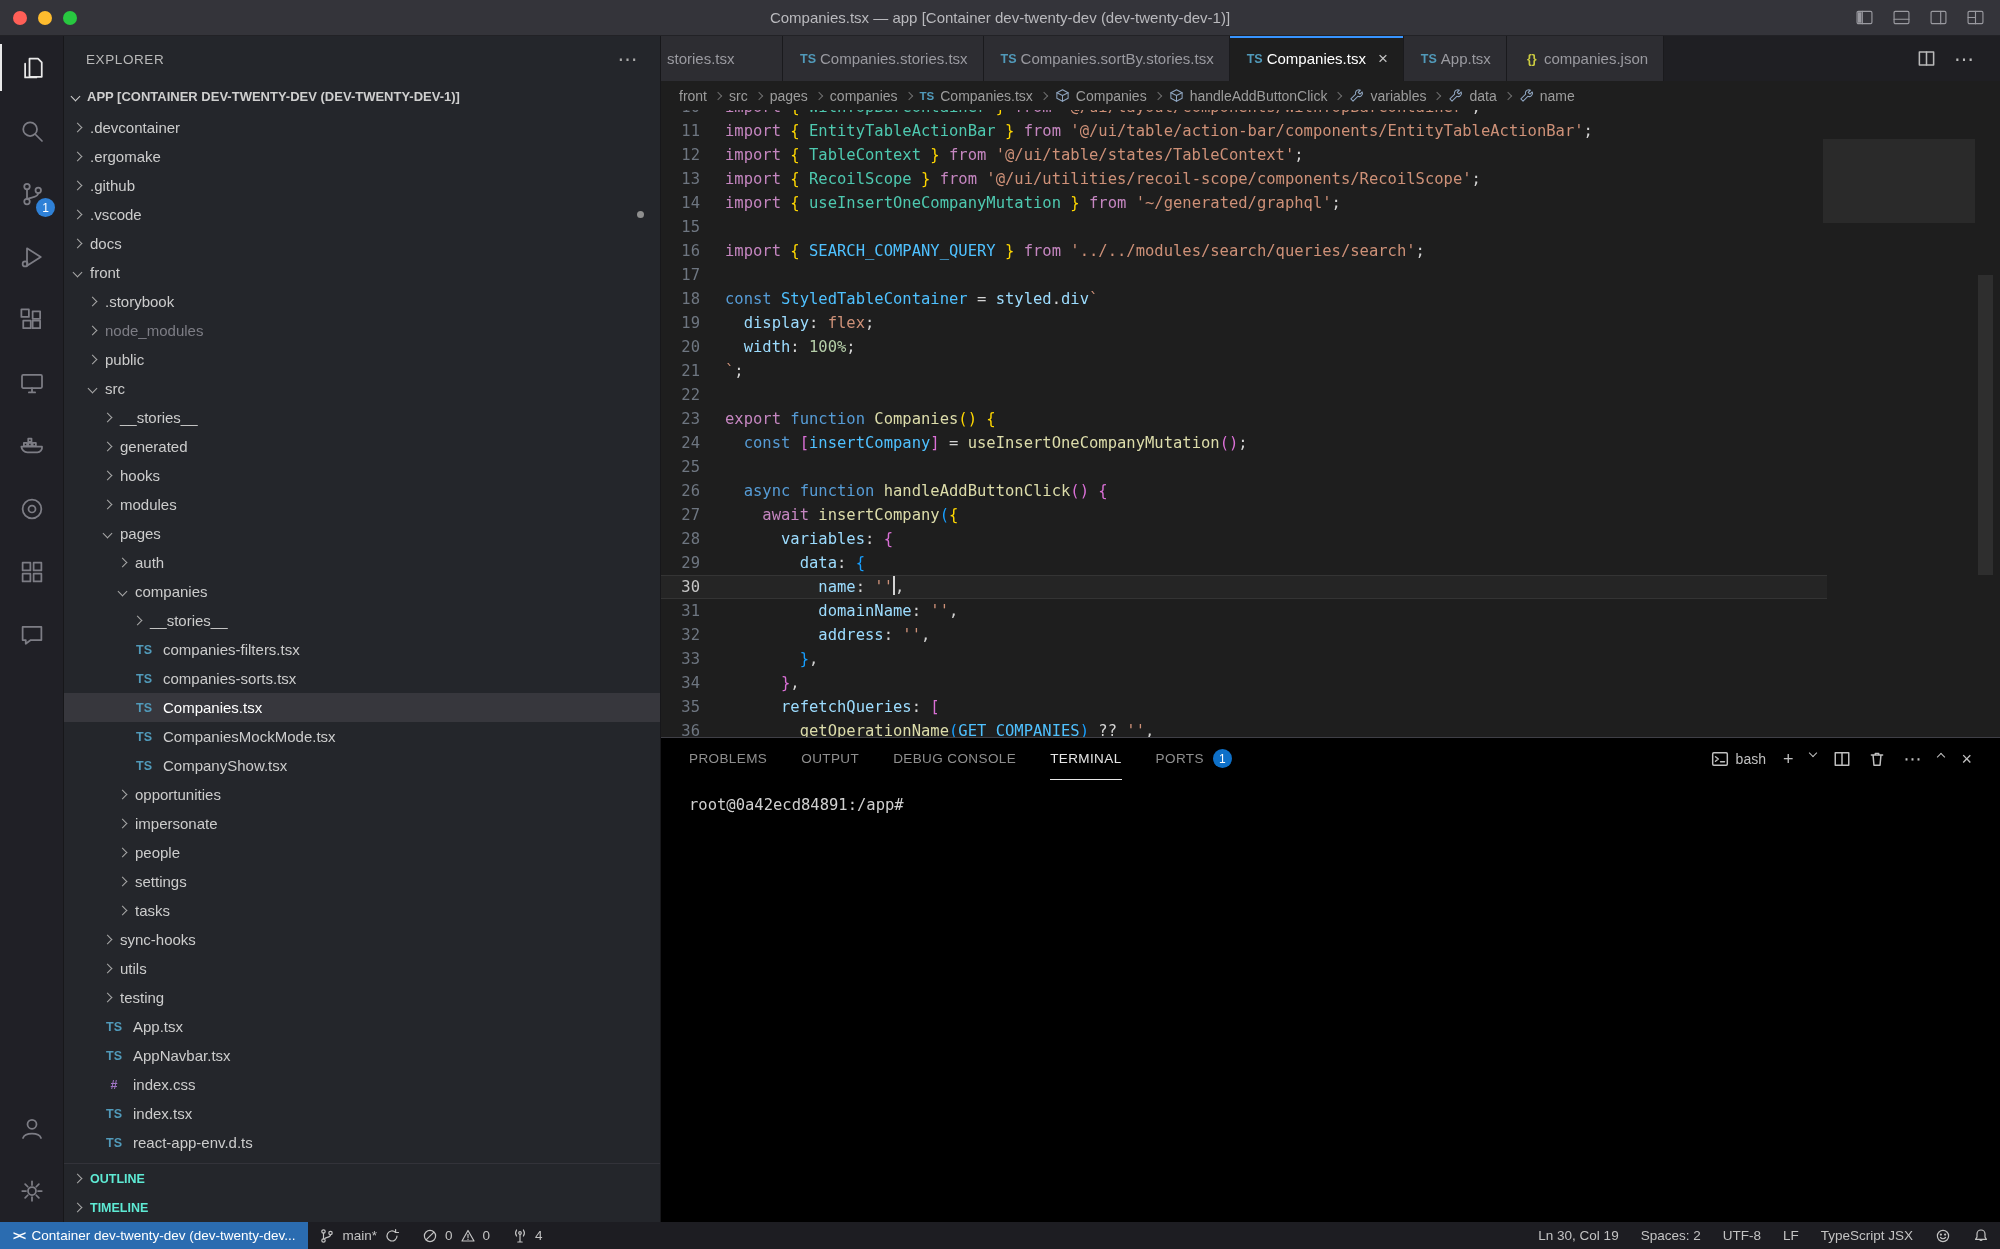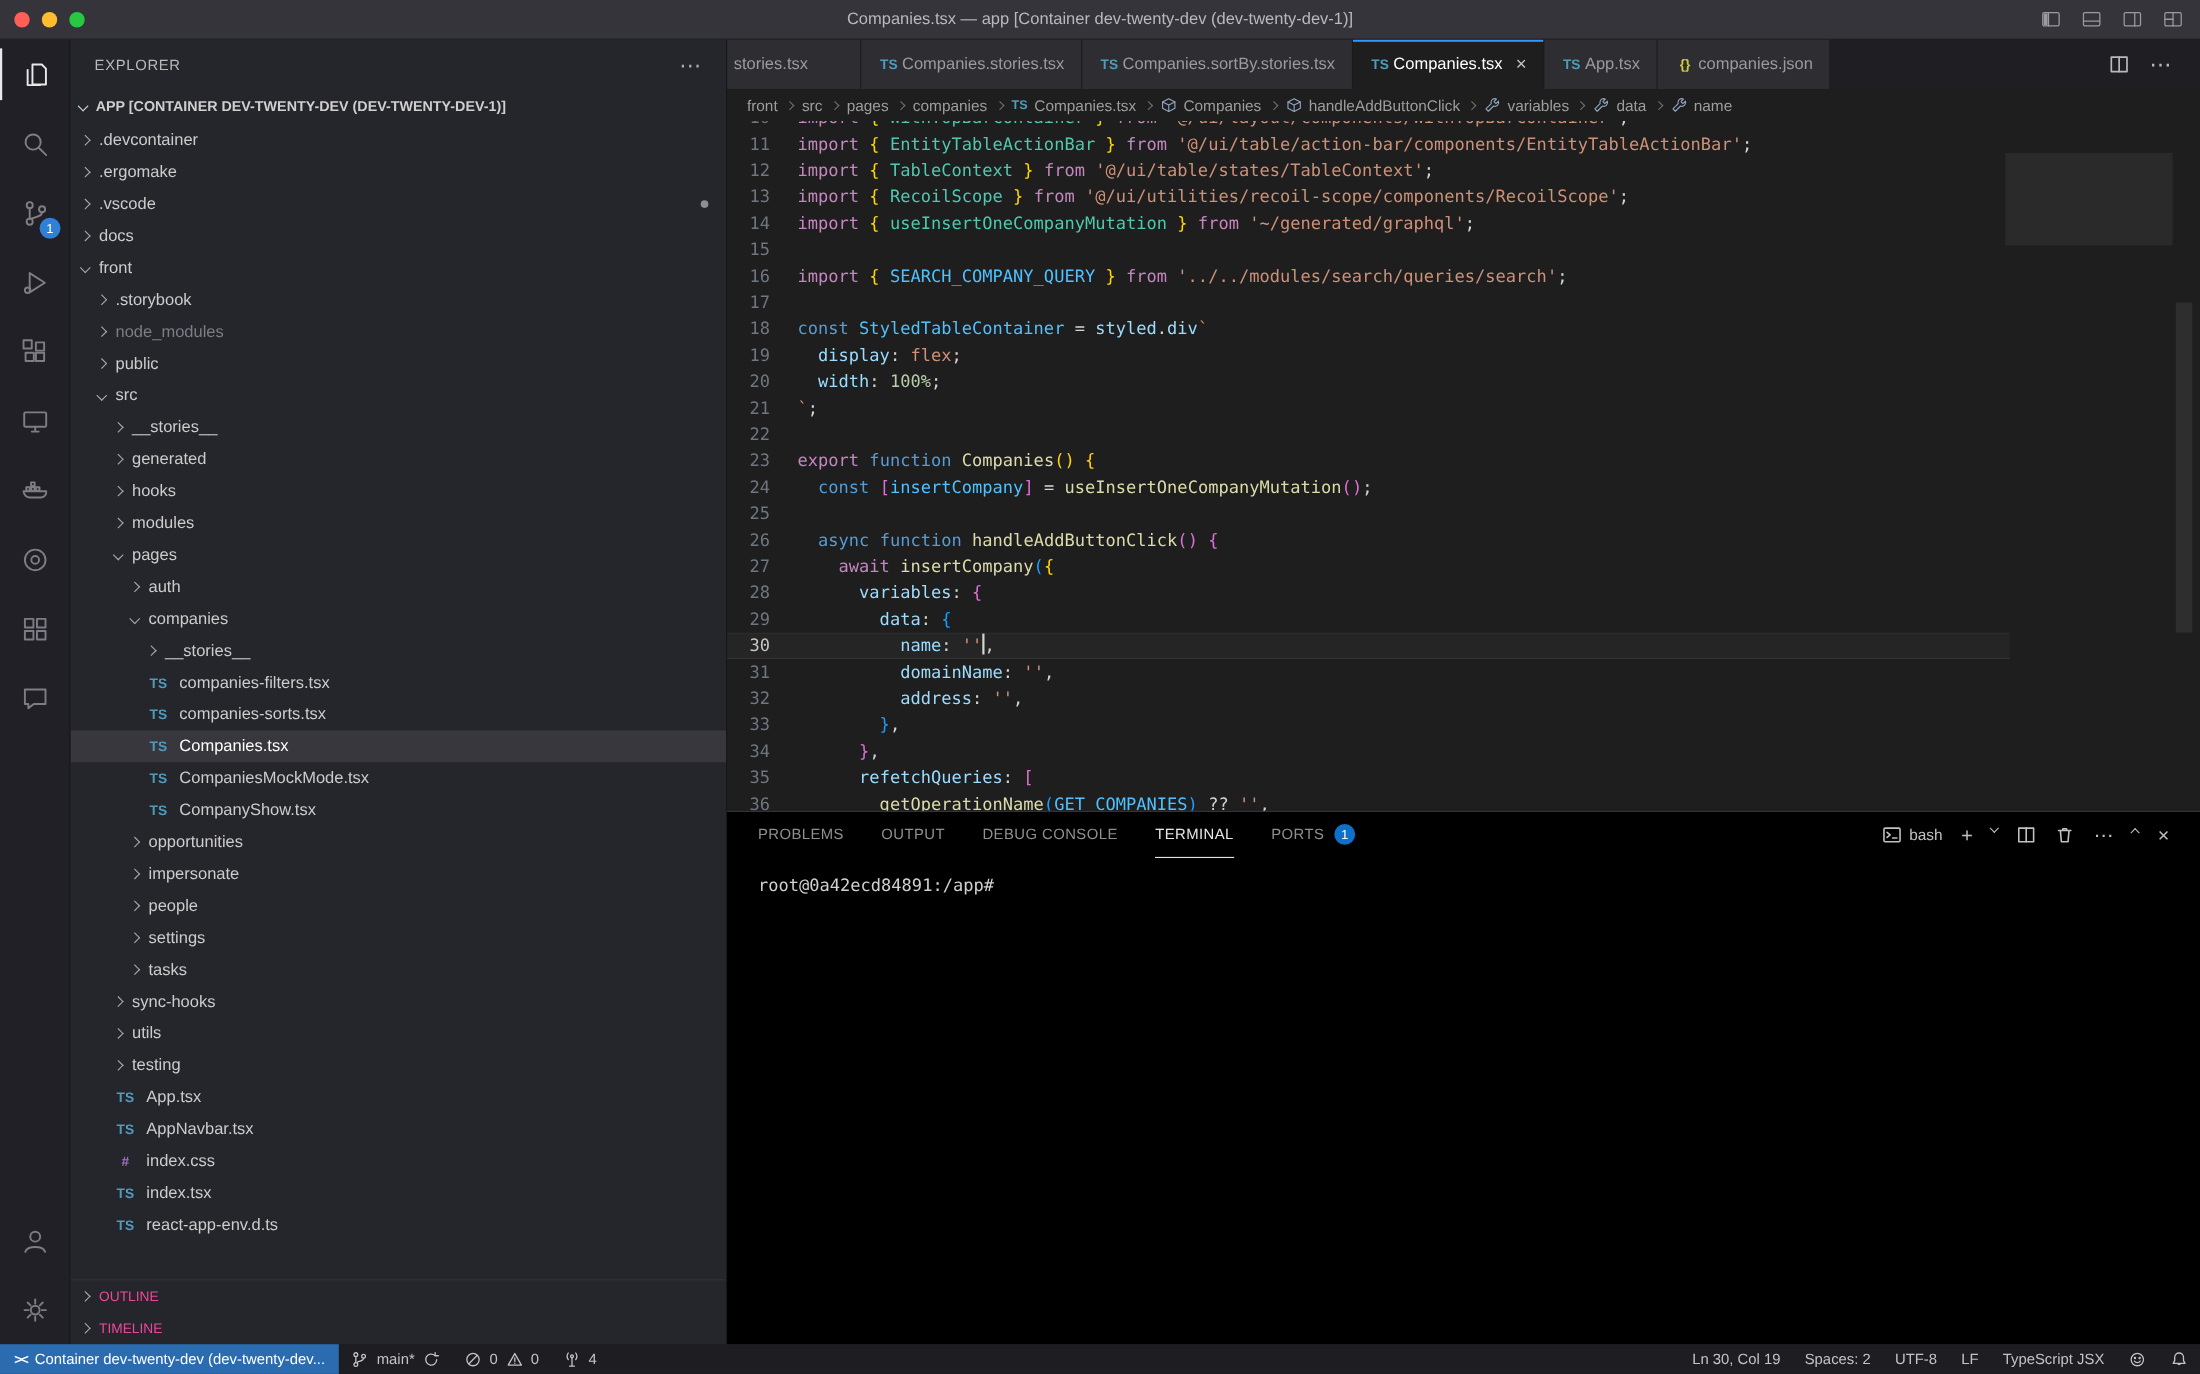--- a/index.html
+++ b/index.html
@@ -40,21 +40,21 @@
   .chev.down { transform:rotate(45deg); }
   .tree { flex:1; overflow:hidden; padding-top:2px; }
   .trow { height:29px; display:flex; align-items:center; gap:9px; font-size:15px; color:#cccccc; white-space:nowrap; }
   .trow .chev { color:#a8a8a8; }
   .trow.selected { background:#37373d; color:#ffffff; }
   .trow.dim .tlabel { color:#7d7d85; }
   .ficon { width:20px; text-align:center; font-weight:bold; font-size:12.5px; flex:none; }
   .ficon.ts { color:#519aba; } .ficon.css { color:#a074c4; } .ficon.json { color:#cbcb41; }
   .moddot { width:7px; height:7px; border-radius:50%; background:#8f8f8f; margin-left:auto; margin-right:16px; }
   .sb-bottom { border-top:1px solid #33333a; }
-  .sb-bottom .trow { font-weight:normal; font-size:12.5px; color:#ec4899; padding-left:10px;align-items:center; }
+  .sb-bottom .trow { font-weight:bold; font-size:12.5px; color:#5eead4; padding-left:10px;align-items:center; }
 
   
   .editor-col { position:absolute; top:36px; left:661px; right:0; bottom:27px; display:flex; flex-direction:column; background:#1e1e1e; }
 
   .tabbar { height:45px; background:#1f1f23; display:flex; flex:none; }
   .tabs { display:flex; overflow:hidden; flex:1; }
   .tab { display:flex; align-items:center; padding:0 15px; background:#2d2d32; border-right:1px solid #1a1a1d;
     font-size:15px; color:#9a9aa0; position:relative; white-space:nowrap; }
   .tab .ficon { margin-right:2px; }
   .tab.partial { width:122px; padding-left:6px; flex:none; overflow:hidden; }
@@ -242,20 +242,24 @@
     <span>APP [CONTAINER DEV-TWENTY-DEV (DEV-TWENTY-DEV-1)]</span>
   </div>
   <div class="tree">
       <div class="trow" style="padding-left: 10px;">
         <span class="chev"></span>
         <span class="tlabel">.devcontainer</span>
       </div>
       <div class="trow" style="padding-left: 10px;">
         <span class="chev"></span>
         <span class="tlabel">.ergomake</span>
+      </div>
+      <div class="trow" style="padding-left: 10px;">
+        <span class="chev"></span>
+        <span class="tlabel">.github</span>
       </div>
       <div class="trow" style="padding-left: 10px;">
         <span class="chev"></span>
         <span class="tlabel">.vscode</span>
         <span class="moddot"></span>
       </div>
       <div class="trow" style="padding-left: 10px;">
         <span class="chev"></span>
         <span class="tlabel">docs</span>
       </div>

